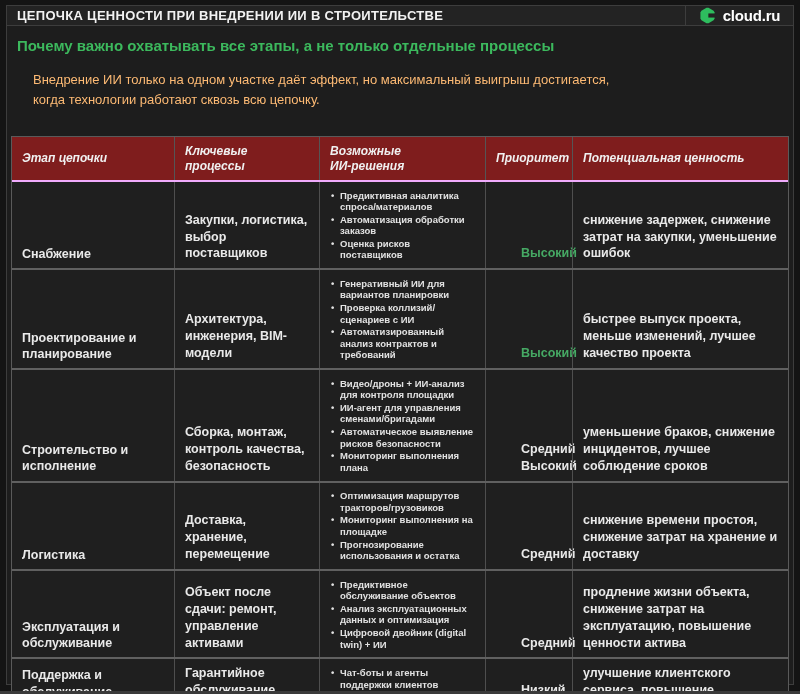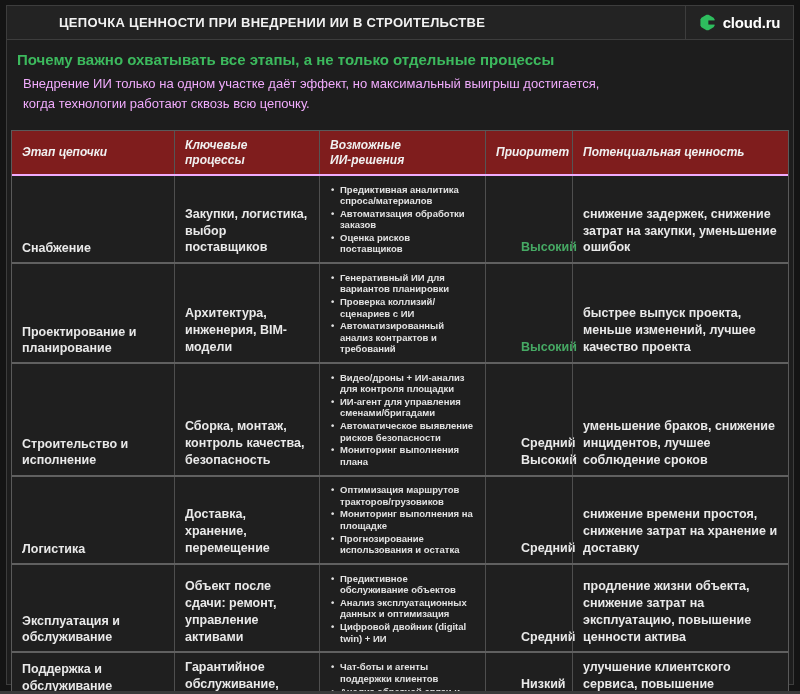--- a/index.html
+++ b/index.html
@@ -17,25 +17,24 @@
     overflow: hidden;
   }
   .card {
     position: absolute;
     left: 6px; top: 5px; right: 6px; bottom: 9px;
     background: #1d1d1d;
     border: 1px solid #3d3d3d;
   }
   
   .topbar {
-    height: 34px;
+    height: 20px;
     display: flex;
     background: #232323;
     border-bottom: 1px solid #3d3d3d;
-    padding-left: 42px;
   }
   .topbar-title {
     flex: 1;
     display: flex; align-items: center;
     padding-left: 10px;
     font-size: 13px; font-weight: 700;
     color: #f2f2f2;
     letter-spacing: 0.3px;
     text-transform: uppercase;
   }
@@ -49,23 +48,23 @@
   .logo-text { color: #ffffff; font-size: 15px; font-weight: 700; letter-spacing: -0.2px; }
 
   
   .intro { padding: 9px 12px 8px 10px; }
   .intro-heading {
     margin: 2px 0 5px 0;
     font-size: 15px; font-weight: 700;
     color: var(--accent);
   }
   .intro-body {
-    margin: 6px;
+    margin: 16px;
     font-size: 13px; line-height: 1.5;
-    color: #f0abfc;
+    color: #fdba74;
     white-space: pre-line;
   }
 
   
   .vtable {
     margin: 3px 4px 6px 4px;
     border: 1px solid #5a5a5a;
     background: #1f1f1f;
   }
   .thead, .tr {

